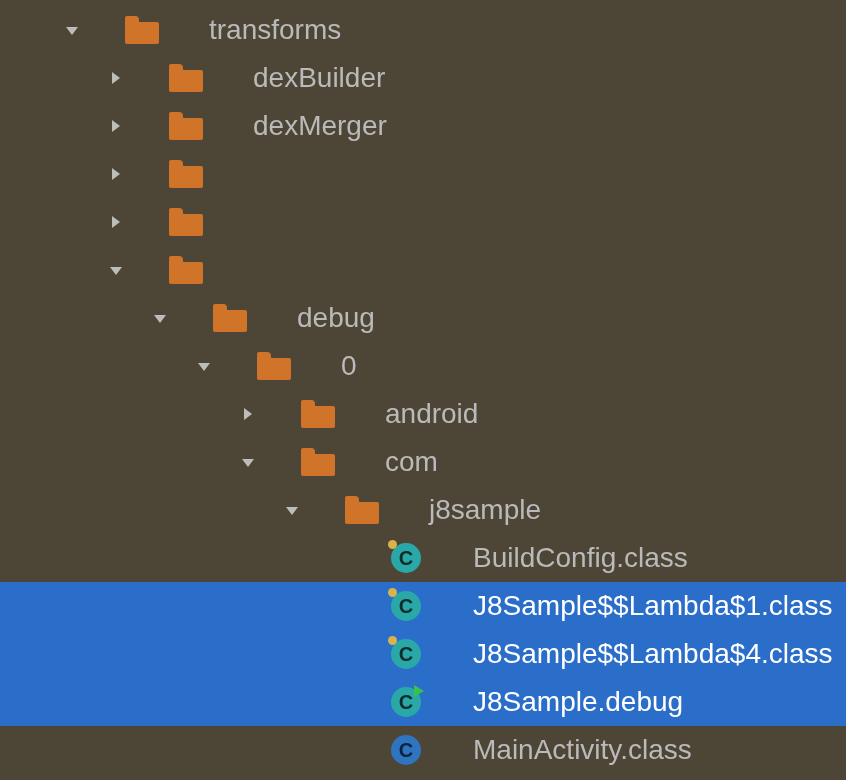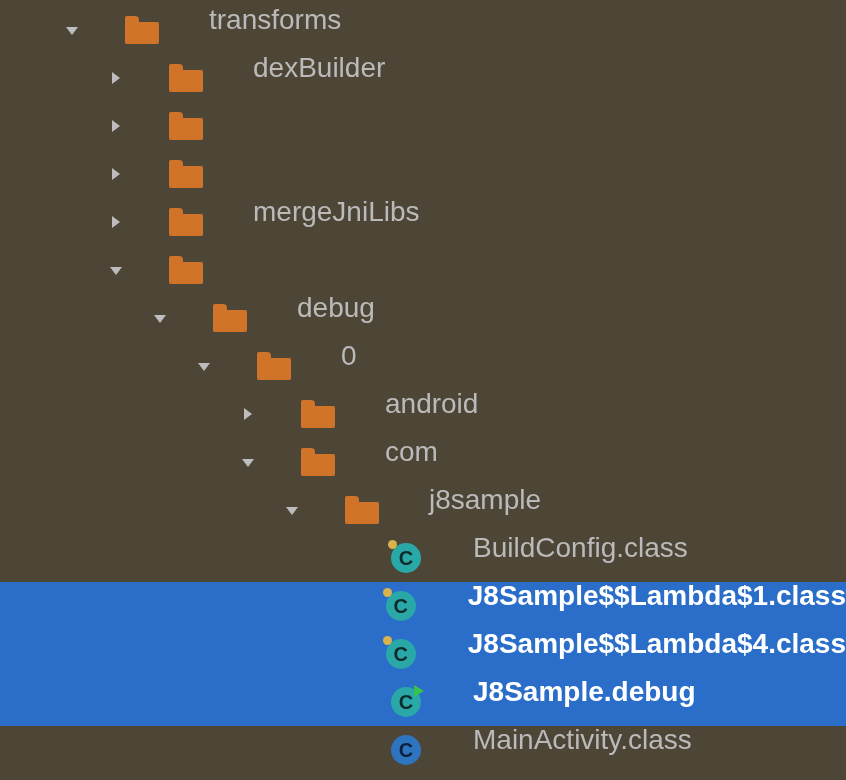--- a/index.html
+++ b/index.html
@@ -8,20 +8,21 @@
     height: 780px;
     background: #4d4637;
     font-family: "Segoe UI", "Helvetica Neue", Arial, sans-serif;
     font-size: 28px;
     color: #bababa;
     overflow: hidden;
   }
   .tree { padding-top: 6px; }
   .row {
     display: flex;
+    align-items: center;
     height: 48px;
     white-space: nowrap;
     gap: 39px;
   }
   .row.selected {
     background: #2a6ec9;
     color: #ffffff;
   }
   .indent { display: inline-block; height: 1px; }
   .arrow {
@@ -35,21 +36,21 @@
   .arrow-spacer { width: 26px; flex: 0 0 26px; }
   .icon-wrap {
     width: 36px;
     flex: 0 0 36px;
     display: flex;
     align-items: center;
     justify-content: center;
     margin-right: 10px;
   }
   .label { line-height: 1; }
-  .row.selected .label { font-weight: 700; }
+  .row.selected .label { font-weight: 400; }
 
   
   .folder-ic { width: 34px; height: 28px; position: relative; }
   .folder-ic .tab {
     position: absolute; top: 0; left: 0;
     width: 14px; height: 8px;
     background: #d0742a;
     border-top-left-radius: 2px;
     border-top-right-radius: 4px;
   }
@@ -124,49 +125,49 @@
         <svg width="16" height="16" viewBox="0 0 16 16">
           <path d="M4 2 L12 8 L4 14 Z" fill="#bdbdbd"></path>
         </svg>
       </span>
       <span class="icon-wrap">
         <span class="folder-ic">
           <span class="tab"></span>
           <span class="body"></span>
         </span>
       </span>
-    </div>
-    <div class="row">
-      <span class="indent" style="width:64px"></span>
-      <span class="arrow">
-        <svg width="16" height="16" viewBox="0 0 16 16">
-          <path d="M4 2 L12 8 L4 14 Z" fill="#bdbdbd"></path>
-        </svg>
-      </span>
-      <span class="icon-wrap">
-        <span class="folder-ic">
-          <span class="tab"></span>
-          <span class="body"></span>
-        </span>
-      </span>
-    </div>
-    <div class="row">
-      <span class="indent" style="width:64px"></span>
-      <span class="arrow">
-        <svg width="16" height="16" viewBox="0 0 16 16">
-          <path d="M4 2 L12 8 L4 14 Z" fill="#bdbdbd"></path>
-        </svg>
-      </span>
-      <span class="icon-wrap">
-        <span class="folder-ic">
-          <span class="tab"></span>
-          <span class="body"></span>
-        </span>
-      </span>
-      <span class="label">mergeJniLibs</span>
+      <span class="label">dexMerger</span>
+    </div>
+    <div class="row">
+      <span class="indent" style="width:64px"></span>
+      <span class="arrow">
+        <svg width="16" height="16" viewBox="0 0 16 16">
+          <path d="M4 2 L12 8 L4 14 Z" fill="#bdbdbd"></path>
+        </svg>
+      </span>
+      <span class="icon-wrap">
+        <span class="folder-ic">
+          <span class="tab"></span>
+          <span class="body"></span>
+        </span>
+      </span>
+    </div>
+    <div class="row">
+      <span class="indent" style="width:64px"></span>
+      <span class="arrow">
+        <svg width="16" height="16" viewBox="0 0 16 16">
+          <path d="M4 2 L12 8 L4 14 Z" fill="#bdbdbd"></path>
+        </svg>
+      </span>
+      <span class="icon-wrap">
+        <span class="folder-ic">
+          <span class="tab"></span>
+          <span class="body"></span>
+        </span>
+      </span>
     </div>
     <div class="row">
       <span class="indent" style="width:64px"></span>
       <span class="arrow">
         <svg width="16" height="16" viewBox="0 0 16 16">
           <path d="M2 5 L14 5 L8 13 Z" fill="#bdbdbd"></path>
         </svg>
       </span>
       <span class="icon-wrap">
         <span class="folder-ic">

